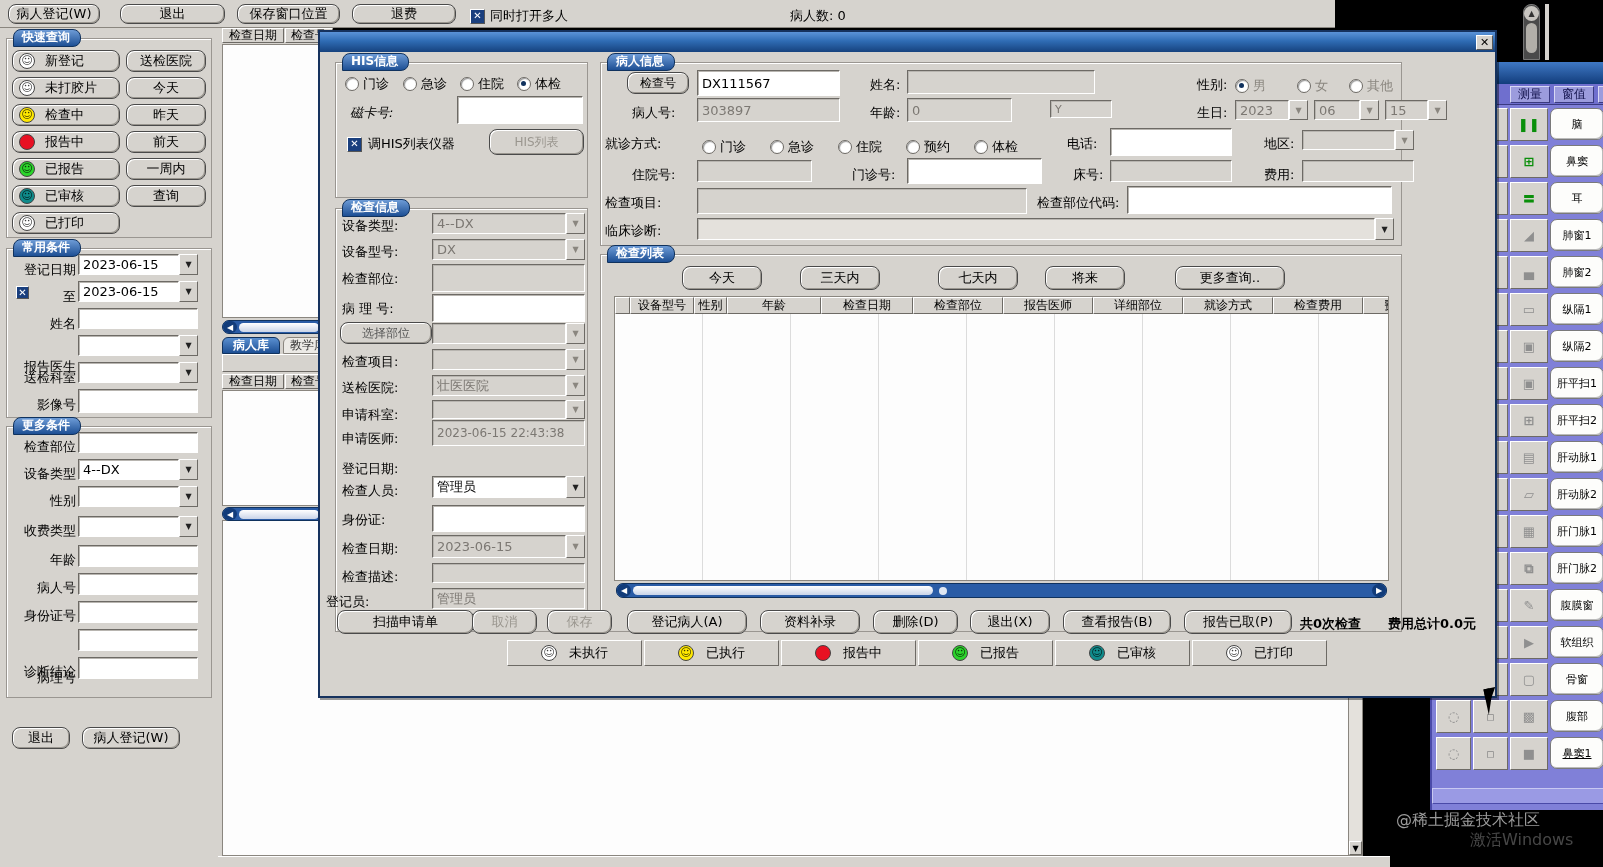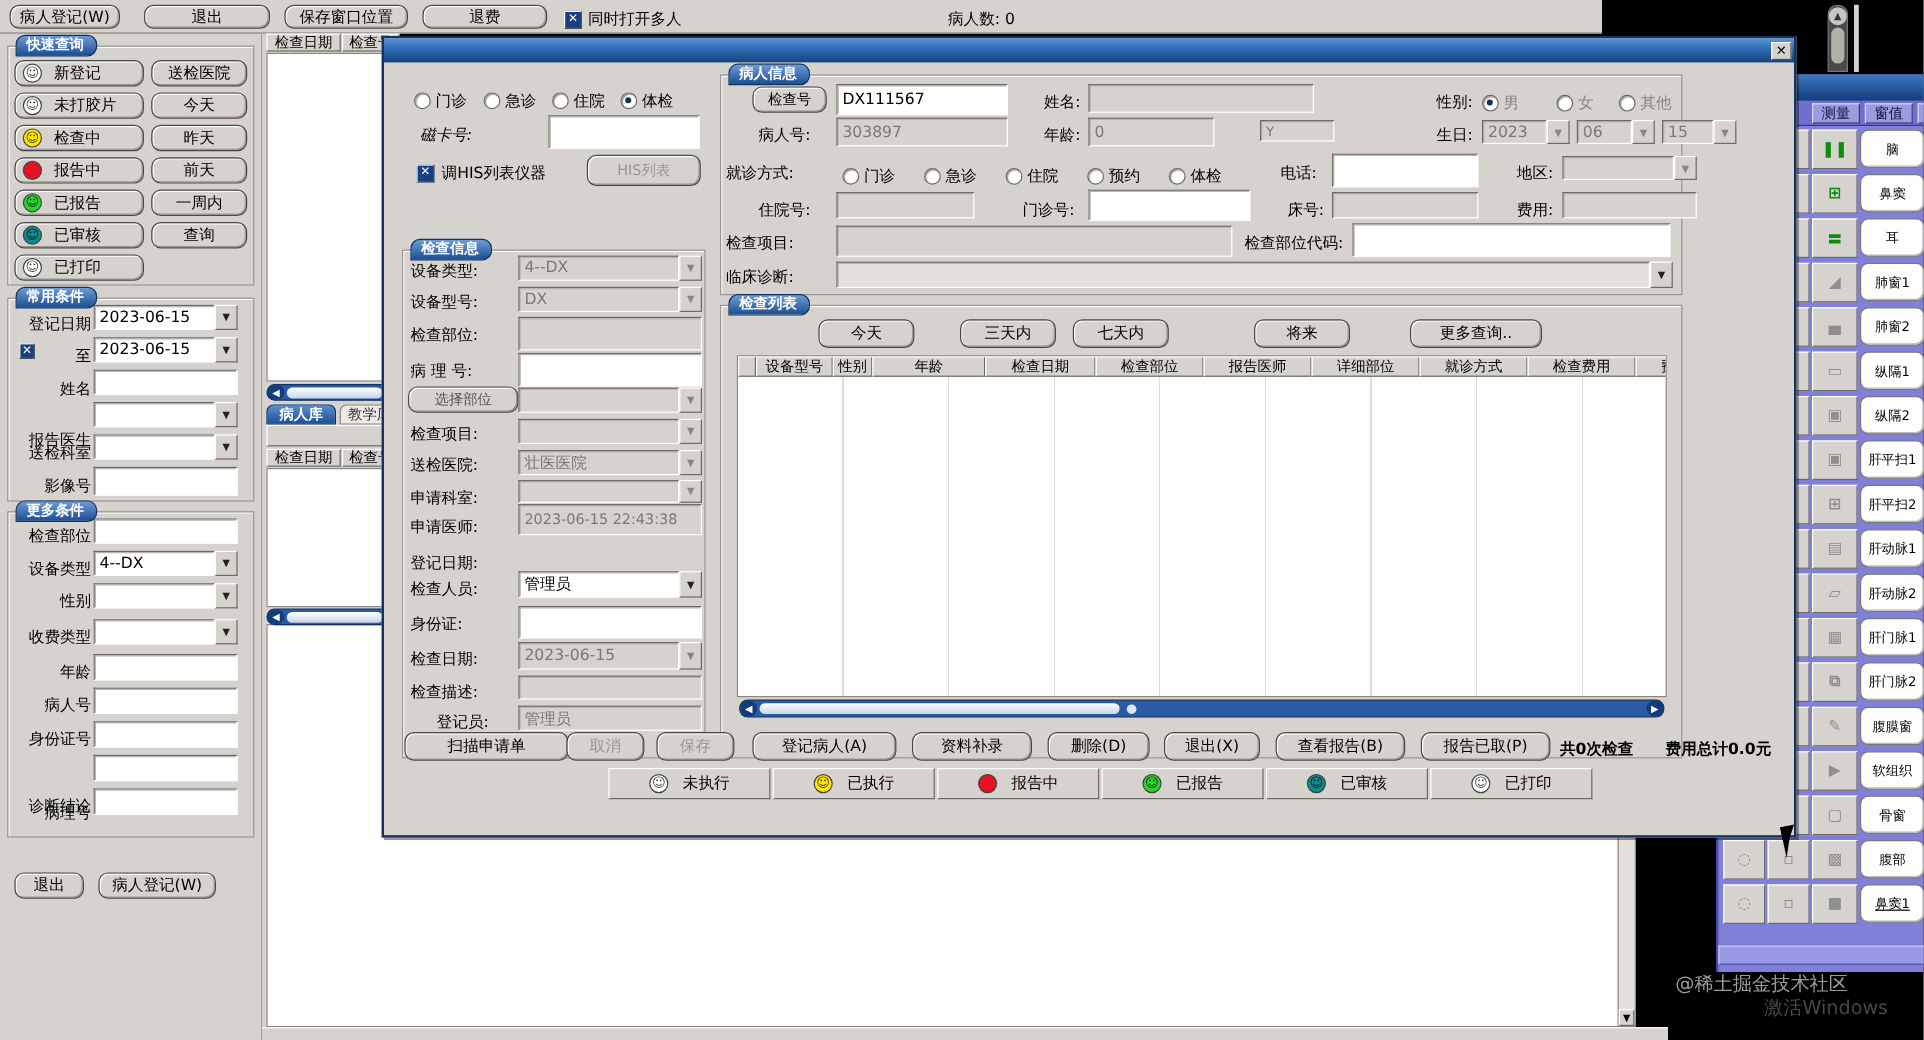--- a/index.html
+++ b/index.html
@@ -405,20 +405,23 @@
 <div class="abs" style="left:1523px;top:4px;width:17px;height:56px;background:#4a4a4a;border:1px solid #777;border-radius:8px 8px 0 0;">
   <div style="width:15px;height:15px;border-radius:50%;background:#c8c5c0;margin:1px auto;text-align:center;font-size:8px;line-height:15px;color:#333;">▲</div>
   <div style="width:11px;height:30px;border-radius:6px;background:#b2afa9;margin:2px auto;"></div>
 </div>
 <div class="abs" style="left:1545px;top:4px;width:4px;height:56px;background:#d6d3ce;"></div>
 
 <div class="abs" style="left:318px;top:30px;width:1179px;height:668px;background:#d6d3ce;border:2px solid #16325e;box-shadow:2px 2px 0 rgba(0,0,0,.4);">
   <div class="abs" style="left:0;top:0;width:1175px;height:20px;background:linear-gradient(#5b93d8 0%,#2f6cb4 45%,#16427e 100%);"></div>
   <div class="abs" style="left:1156px;top:3px;width:17px;height:15px;background:#d6d3ce;border:1px solid;border-color:#fff #555 #555 #fff;text-align:center;font-size:11px;line-height:13px;font-weight:bold;">✕</div>
 
+  <div class="abs group" style="left:15px;top:30px;width:253px;height:136px;">
+    <span class="gtab">HIS信息</span>
+  </div>
   <div class="abs radio" style="left:25px;top:43px;">
       <span class="dot"></span>
       <span>门诊</span>
     </div>
   <div class="abs radio" style="left:83px;top:43px;">
       <span class="dot"></span>
       <span>急诊</span>
     </div>
   <div class="abs radio" style="left:140px;top:43px;">
       <span class="dot"></span>
@@ -487,21 +490,21 @@
     </div>
   <div class="abs lbl" style="left:22px;top:479px;">身份证:</div>
   <div class="abs field" style="left:112px;top:473px;width:153px;height:27px;"></div>
   <div class="abs lbl" style="left:22px;top:508px;">检查日期:</div>
   <div class="abs combo dis" style="left:112px;top:503px;width:153px;height:23px;">
       <div class="field val dis">2023-06-15</div>
       <div class="arw">▼</div>
     </div>
   <div class="abs lbl" style="left:22px;top:536px;">检查描述:</div>
   <div class="abs field dis" style="left:112px;top:531px;width:153px;height:20px;"></div>
-  <div class="abs lbl" style="left:6px;top:561px;margin-left:38px;">登记员:</div>
+  <div class="abs lbl" style="left:6px;top:561px;">登记员:</div>
   <div class="abs field dis" style="left:112px;top:556px;width:153px;height:21px;">管理员</div>
 
   <div class="abs group" style="left:280px;top:30px;width:802px;height:184px;">
     <span class="gtab">病人信息</span>
   </div>
   <div class="abs btn" style="left:307px;top:40px;width:62px;height:22px;font-size:12px;">
       <span>检查号</span>
     </div>
   <div class="abs field" style="left:377px;top:38px;width:143px;height:26px;">DX111567</div>
   <div class="abs lbl" style="left:550px;top:44px;">姓名:</div>
@@ -589,21 +592,21 @@
 
   <div class="abs group" style="left:280px;top:222px;width:802px;height:378px;">
     <span class="gtab">检查列表</span>
   </div>
   <div class="abs btn" style="left:362px;top:234px;width:80px;height:24px;">
       <span>今天</span>
     </div>
   <div class="abs btn" style="left:480px;top:234px;width:80px;height:24px;">
       <span>三天内</span>
     </div>
-  <div class="abs btn" style="left:574px;top:234px;width:80px;height:24px;justify-content:center;">
+  <div class="abs btn" style="left:618px;top:234px;width:80px;height:24px;justify-content:center;">
       <span>七天内</span>
     </div>
   <div class="abs btn" style="left:725px;top:234px;width:80px;height:24px;">
       <span>将来</span>
     </div>
   <div class="abs btn" style="left:855px;top:234px;width:110px;height:24px;">
       <span>更多查询..</span>
     </div>
 
   <div class="abs" style="left:294px;top:264px;width:775px;height:285px;border:1px solid #8a867f;background:#fdfdfd;overflow:hidden;">

